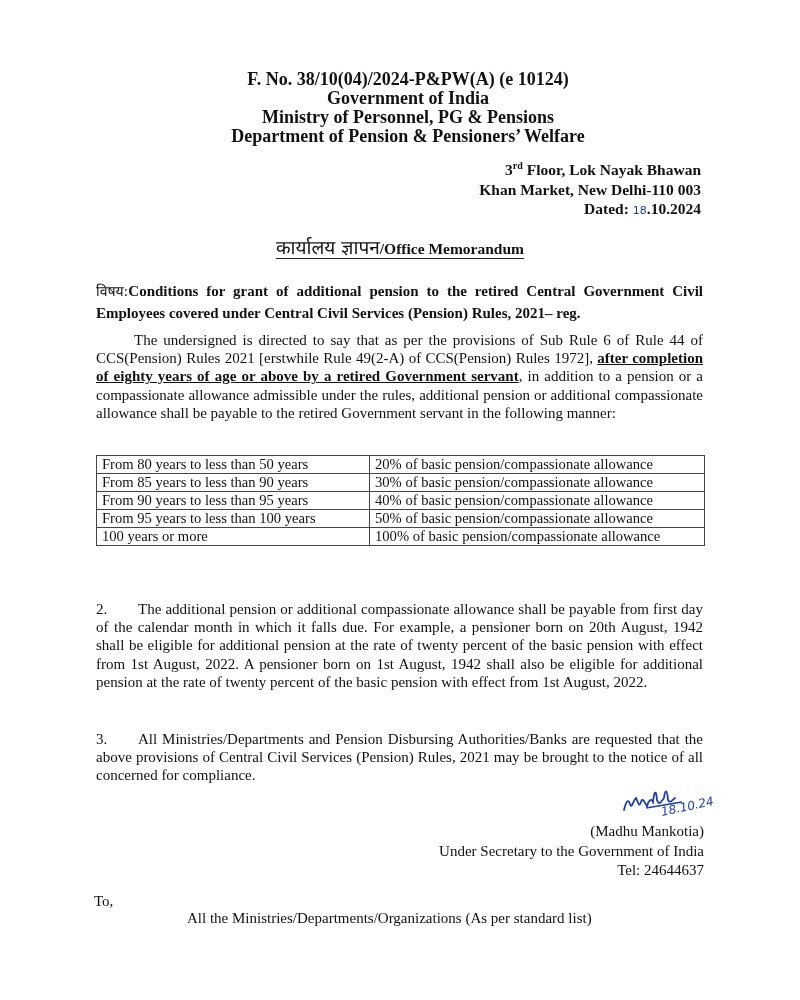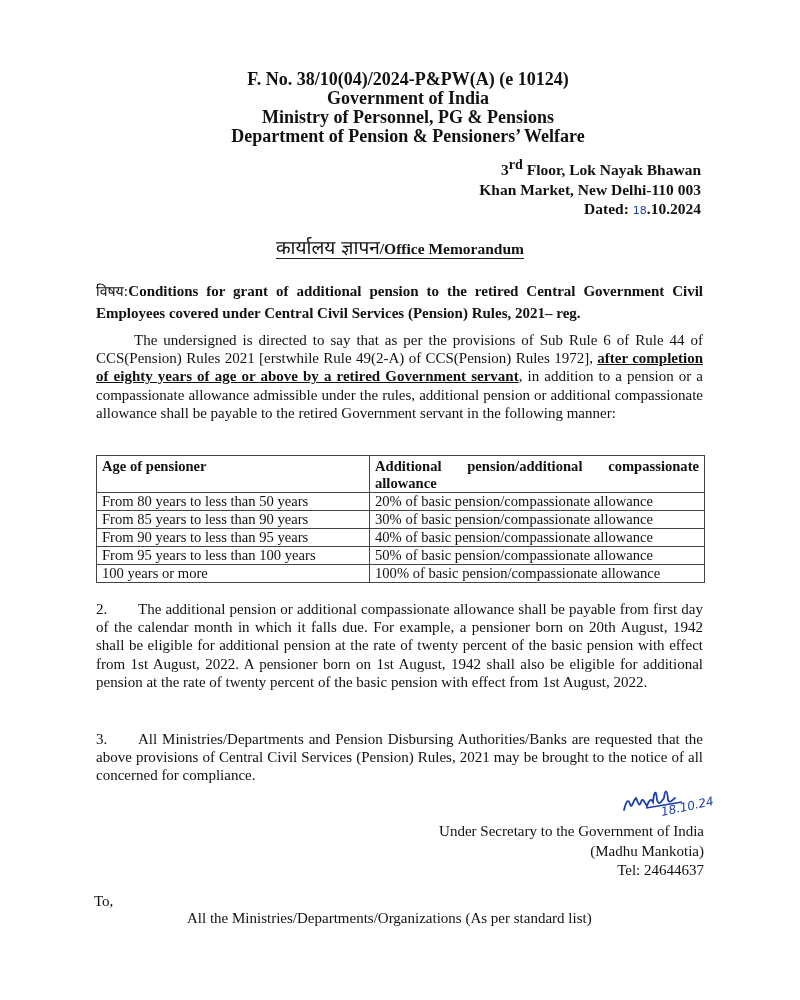--- a/index.html
+++ b/index.html
@@ -5,21 +5,21 @@
   html, body { margin: 0; padding: 0; background: #ffffff; }
   body {
     width: 800px; height: 1000px; position: relative; overflow: hidden;
     font-family: "Liberation Serif", serif; color: #111;
   }
   .page { position: absolute; left: 0; top: 0; width: 800px; height: 1000px; }
   .header { position: absolute; left: 8px; top: 70px; width: 800px; text-align: center;
     font-weight: bold; font-size: 18px; line-height: 19px; }
   .address { position: absolute; right: 99px; top: 160px; text-align: right;
     font-weight: bold; font-size: 15.5px; line-height: 19.5px; }
-  .address sup { font-size: 14px; vertical-align: 6px; line-height: 0; }
+  .address sup { font-size: 10px; vertical-align: 6px; line-height: 0; }
   .hand-date { font-family: "DejaVu Sans", sans-serif; font-weight: normal; color: #1c3fa8; font-size: 11px; }
   .memo-title { position: absolute; left: 0; top: 234px; width: 800px; text-align: center;
     font-size: 15.5px; }
   .memo-title span.wrap { border-bottom: 1.5px solid #222; padding-bottom: 1px; }
   .memo-title .hi { font-family: "DejaVu Sans", sans-serif; font-weight: normal; font-size: 19px; }
   .memo-title .en { font-weight: bold; }
   .subject { position: absolute; left: 96px; top: 272px; width: 607px; font-size: 15px;
     line-height: 22px; text-align: justify; font-weight: bold; margin-top: 8px; }
   .subject .hi { font-family: "DejaVu Sans", sans-serif; font-weight: normal; font-size: 14px; }
   .para { position: absolute; left: 96px; width: 607px; font-size: 15px; line-height: 18.2px;
@@ -62,24 +62,20 @@
   <div class="memo-title">
     <span class="wrap"><span class="hi">कार्यालय ज्ञापन</span><span class="en">/Office Memorandum</span></span>
   </div>
 
   <div class="subject"><span class="hi">विषय:</span><span>Conditions for grant of additional pension to the retired Central Government Civil Employees covered under Central Civil Services (Pension) Rules, 2021– reg.</span></div>
 
   <div class="para p1"><span class="indent"></span><span>The undersigned is directed to say that as per the provisions of Sub Rule 6 of Rule 44 of CCS(Pension) Rules 2021 [erstwhile Rule 49(2-A) of CCS(Pension) Rules 1972], </span><u class="b">after completion of eighty years of age or above by a retired Government servant</u><span>, in addition to a pension or a compassionate allowance admissible under the rules, additional pension or additional compassionate allowance shall be payable to the retired Government servant in the following manner:</span></div>
 
   <table class="rates">
     <tbody>
-        <tr>
-      <th class="c1">Age of pensioner</th>
-      <th class="c2">Additional pension/additional compassionate allowance</th>
-    </tr>
     <tr>
       <td class="c1">From 80 years to less than 50 years</td>
       <td>20% of basic pension/compassionate allowance</td>
     </tr>
     <tr>
       <td class="c1">From 85 years to less than 90 years</td>
       <td>30% of basic pension/compassionate allowance</td>
     </tr>
     <tr>
       <td class="c1">From 90 years to less than 95 years</td>
@@ -100,21 +96,21 @@
 
   <div class="para p3"><span class="num">3.</span><span>All Ministries/Departments and Pension Disbursing Authorities/Banks are requested that the above provisions of Central Civil Services (Pension) Rules, 2021 may be brought to the notice of all concerned for compliance.</span></div>
 
   <svg class="signature" viewBox="0 0 110 40">
     <path d="M4 30 C6 22, 8 18, 10 24 C12 30, 13 20, 16 18 C18 22, 19 28, 21 22 C23 16, 25 24, 27 26 C29 20, 31 18, 33 22 C34 12, 36 8, 37 20 C39 26, 41 22, 44 18 C45 10, 47 8, 48 20 C50 24, 52 20, 55 18" fill="none" stroke="#1c3fa8" stroke-width="1.8" stroke-linecap="round"></path>
     <path d="M26 28 L62 22" fill="none" stroke="#1c3fa8" stroke-width="1.5"></path>
     <text x="42" y="36" font-family="DejaVu Sans, sans-serif" font-size="12" font-style="italic" fill="#1c3fa8" transform="rotate(-12 42 36)">18.10.24</text>
   </svg>
 
   <div class="sig-block">
+    <div>(Madhu Mankotia)</div>
     <div>Under Secretary to the Government of India</div>
-    <div>(Madhu Mankotia)</div>
     <div>Tel: 24644637</div>
   </div>
 
   <div class="to">To,</div>
   <div class="addressee">All the Ministries/Departments/Organizations (As per standard list)</div>
 
 </div>
 
 </body></html>

